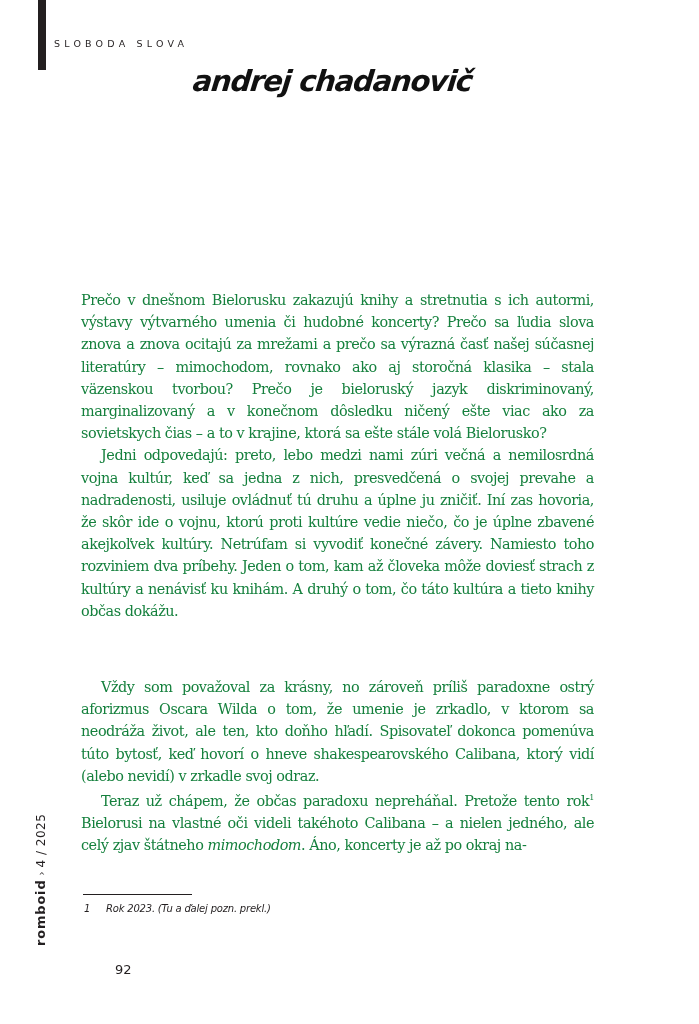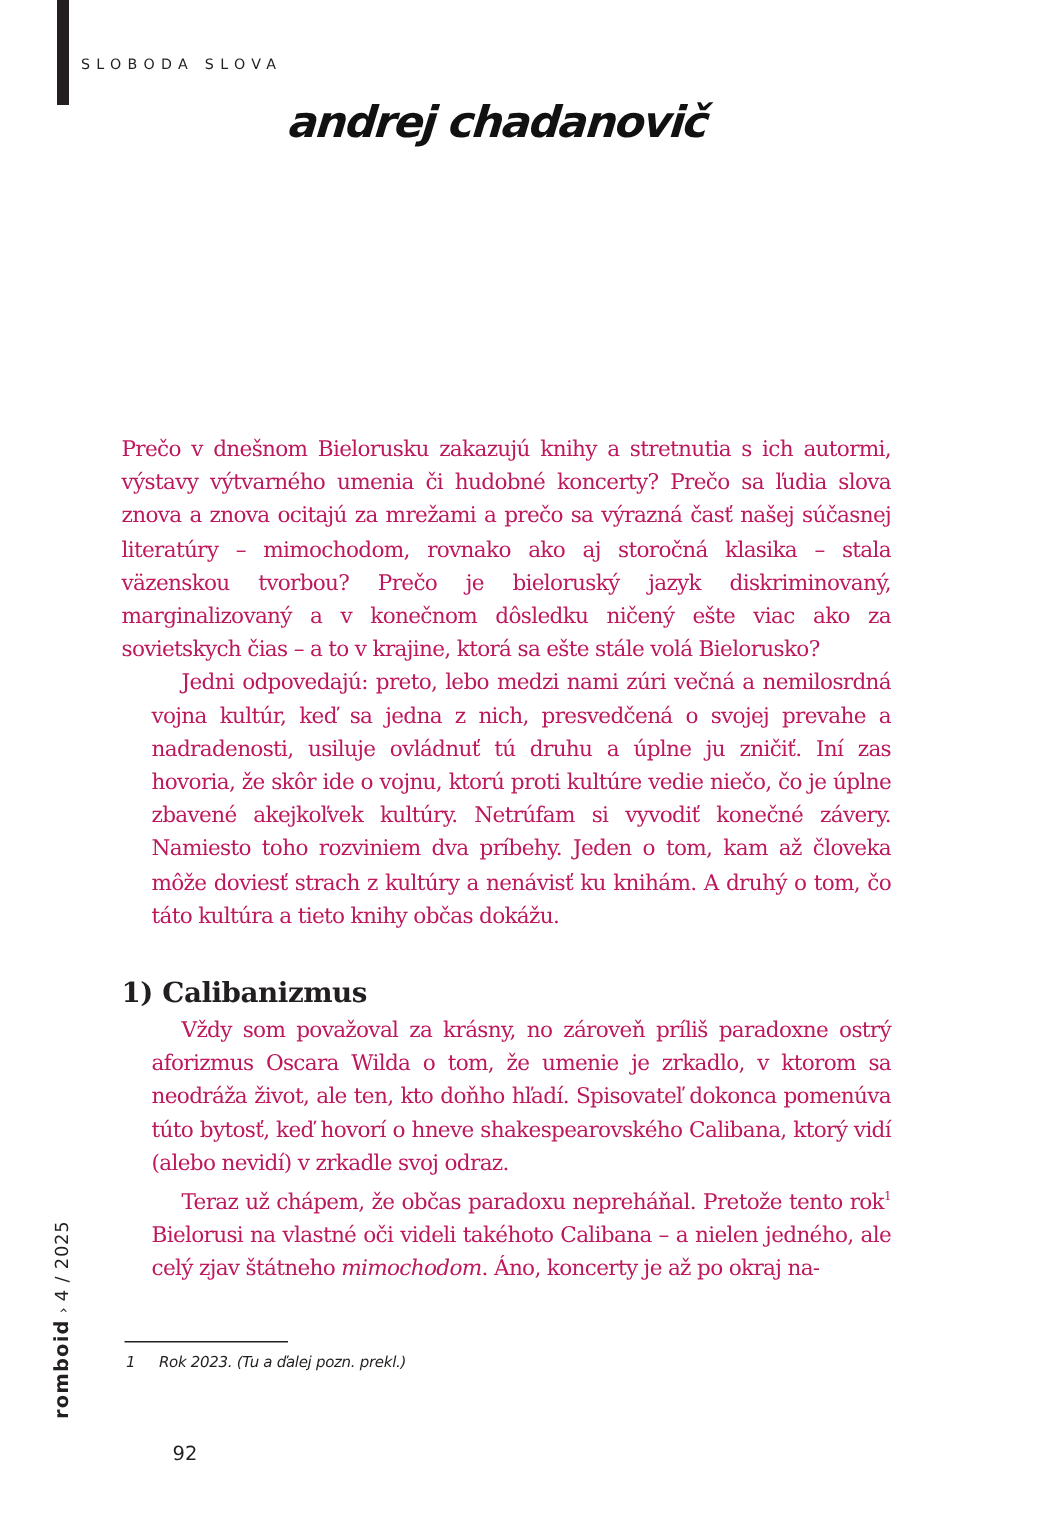--- a/index.html
+++ b/index.html
@@ -6,23 +6,23 @@
     body { width: 699px; height: 1024px; position: relative; overflow: hidden; color: #231f20; }
     .page { position: absolute; left: 0; top: 0; width: 619px; height: 1024px; background: #fff; }
 
     .section-bar { position: absolute; left: 38px; top: 0; width: 8px; height: 70px; background: #231f20; }
     .section-label { position: absolute; left: 54px; top: 38px; font-family: "DejaVu Sans", sans-serif; font-size: 9.5px; letter-spacing: 4.2px; color: #231f20; }
 
     .author { position: absolute; left: 193px; top: 64px; font-family: "DejaVu Sans", sans-serif; font-style: italic; font-weight: bold; font-size: 29px; letter-spacing: -1.2px; color: #111; transform: skewX(-6deg); white-space: nowrap; }
 
     .title { position: absolute; left: 193px; top: 155px; width: 420px; font-family: "DejaVu Sans", sans-serif; font-weight: 300; font-size: 26px; line-height: 33px; color: #231f20; letter-spacing: -0.3px; }
 
-    .body-text { position: absolute; left: 81px; width: 513px; font-family: "DejaVu Serif", serif; font-size: 14.4px; line-height: 22.2px; color: #be185d; letter-spacing: -0.45px; }
+    .body-text { position: absolute; left: 81px; width: 513px; font-family: "DejaVu Serif", serif; font-size: 14.4px; line-height: 22.2px; color: #15803d; letter-spacing: -0.45px; }
     .body-text p { margin: 0; text-align: justify; text-align-last: left; }
-    .body-text .indent { text-indent: 20px; margin-left: 20px; }
+    .body-text .indent { text-indent: 20px; }
 
     .intro { top: 289px; }
     .heading { position: absolute; left: 81px; top: 652px; font-family: "DejaVu Serif", serif; font-weight: bold; font-size: 18.5px; color: #231f20; letter-spacing: -0.3px; }
     .section1 { top: 676px; }
     .section1 sup { font-size: 8px; vertical-align: 6px; }
 
     .footnote-rule { position: absolute; left: 83px; top: 894px; width: 109px; height: 1px; background: #231f20; }
     .footnote { position: absolute; left: 84px; top: 903px; font-family: "DejaVu Sans", sans-serif; font-size: 10px; color: #231f20; letter-spacing: -0.2px; font-style: italic; }
     .footnote .fn-num { display: inline-block; width: 22px; }
 
@@ -41,21 +41,20 @@
   <div class="section-label">SLOBODA SLOVA</div>
 
   <div class="author">andrej chadanovič</div>
 
 
   <div class="body-text intro">
     <p>Prečo v dnešnom Bielorusku zakazujú knihy a stretnutia s ich autormi, výstavy výtvarného umenia či hudobné koncerty? Prečo sa ľudia slova znova a znova ocitajú za mrežami a prečo sa výrazná časť našej súčasnej literatúry – mimochodom, rovnako ako aj storočná klasika – stala väzenskou tvorbou? Prečo je bieloruský jazyk diskriminovaný, marginalizovaný a v konečnom dôsledku ničený ešte viac ako za sovietskych čias – a to v krajine, ktorá sa ešte stále volá Bielorusko?</p>
     <p class="indent">Jedni odpovedajú: preto, lebo medzi nami zúri večná a nemilosrdná vojna kultúr, keď sa jedna z nich, presvedčená o svojej prevahe a nadradenosti, usiluje ovládnuť tú druhu a úplne ju zničiť. Iní zas hovoria, že skôr ide o vojnu, ktorú proti kultúre vedie niečo, čo je úplne zbavené akejkoľvek kultúry. Netrúfam si vyvodiť konečné závery. Namiesto toho rozviniem dva príbehy. Jeden o tom, kam až človeka môže doviesť strach z kultúry a nenávisť ku knihám. A druhý o tom, čo táto kultúra a tieto knihy občas dokážu.</p>
   </div>
 
-  <div class="heading">1) Calibanizmus</div>
 
   <div class="body-text section1">
     <p class="indent">Vždy som považoval za krásny, no zároveň príliš paradoxne ostrý aforizmus Oscara Wilda o tom, že umenie je zrkadlo, v ktorom sa neodráža život, ale ten, kto doňho hľadí. Spisovateľ dokonca pomenúva túto bytosť, keď hovorí o hneve shakespearovského Calibana, ktorý vidí (alebo nevidí) v zrkadle svoj odraz.</p>
     <p class="indent"><span>Teraz už chápem, že občas paradoxu nepreháňal. Pretože tento rok</span><sup>1</sup><span> Bielorusi na vlastné oči videli takéhoto Calibana – a nielen jedného, ale celý zjav štátneho </span><em>mimochodom</em><span>. Áno, koncerty je až po okraj na-</span></p>
   </div>
 
   <div class="footnote-rule"></div>
   <div class="footnote">
     <span class="fn-num">1</span><span>Rok 2023. (Tu a ďalej pozn. prekl.)</span>
   </div>

